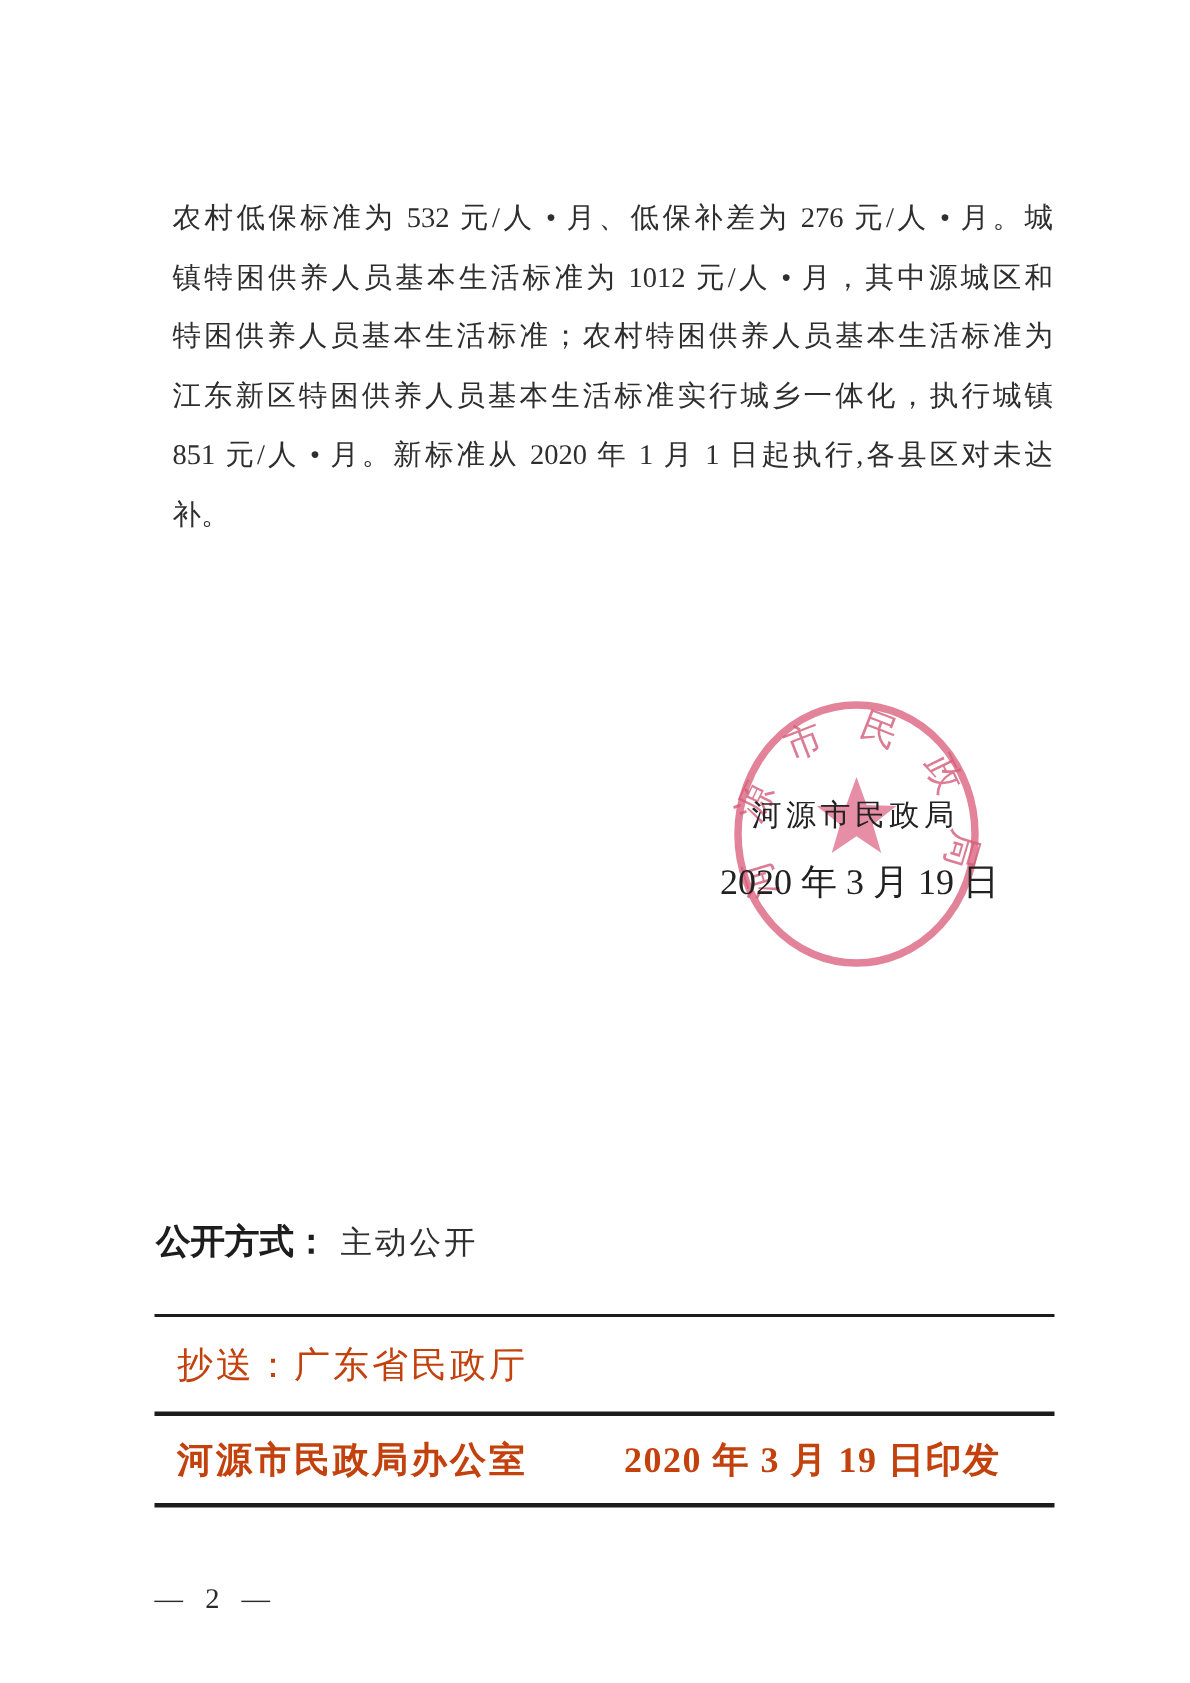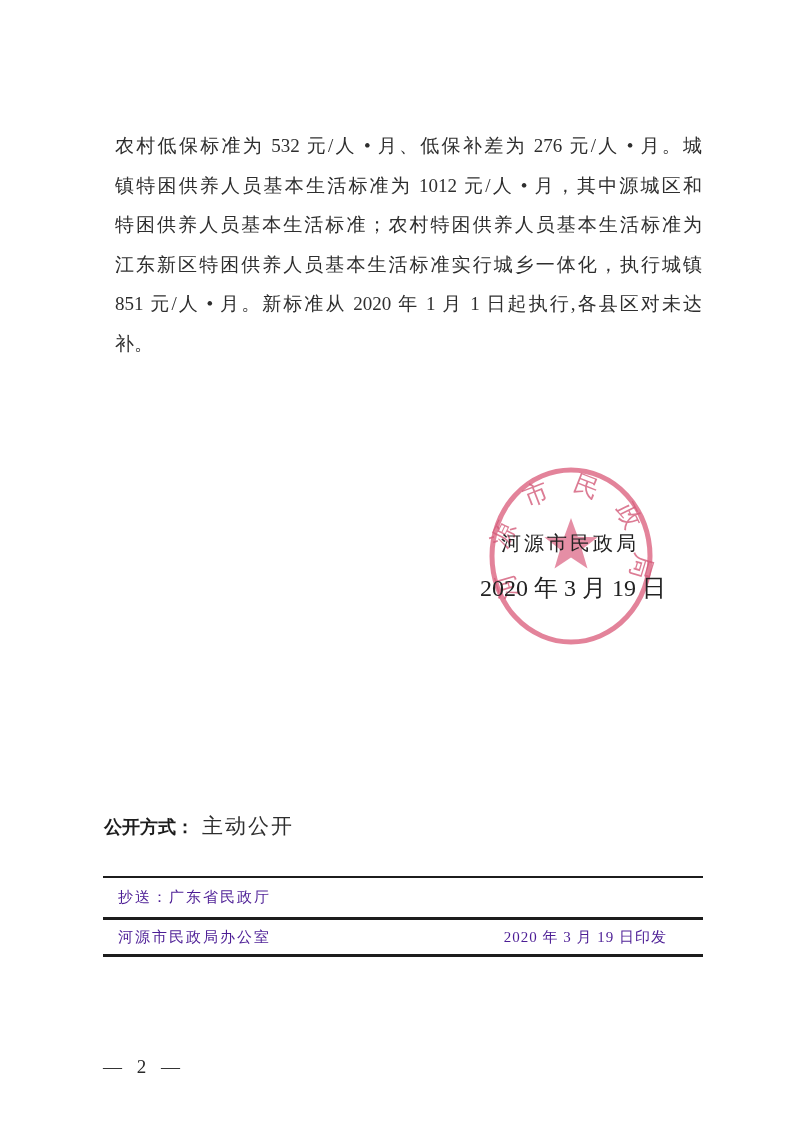--- a/index.html
+++ b/index.html
@@ -73,21 +73,21 @@
     position: absolute;
     left: 104px;
     top: 812px;
     font-size: 21px;
     white-space: nowrap;
   }
   .disclosure .label {
     font-family: "Liberation Sans", sans-serif;
     font-weight: bold;
     color: #1d1d1d;
-    font-size: 18px;
+    font-size: 23px;
   }
   .disclosure .value {
     color: #2e2e2e;
     margin-left: 8px;
     letter-spacing: 2px;
     margin-top: 30px;
   }
 
   
   .footer-table {
@@ -97,26 +97,26 @@
     width: 600px;
   }
   .rule { background:#1c1c1c; width:100%; }
   .rule.r1 { height:2px; }
   .rule.r2 { height:3px; }
   .rule.r3 { height:3px; }
   .foot-row {
     display: flex;
     justify-content: space-between;
     align-items: center;
-    padding: 0 15px;
-    font-size: 15px;
-    color: #4c1d95;
+    padding: 12px 15px;
+    font-size: 24px;
+    color: #c2410c;
   }
   .foot-row.cc-row { height: 39px; }
-  .foot-row.issue-row { height: 34px; padding-right: 36px; }
+  .foot-row.issue-row { height: 34px; padding-right: 36px; font-weight: bold; }
   .cc-text { letter-spacing: 2px; }
   .office-text { letter-spacing: 2px; }
   .printdate-text { letter-spacing: 1px; }
 
   
   .page-number {
     position: absolute;
     left: 103px;
     top: 1056px;
     font-size: 19px;

